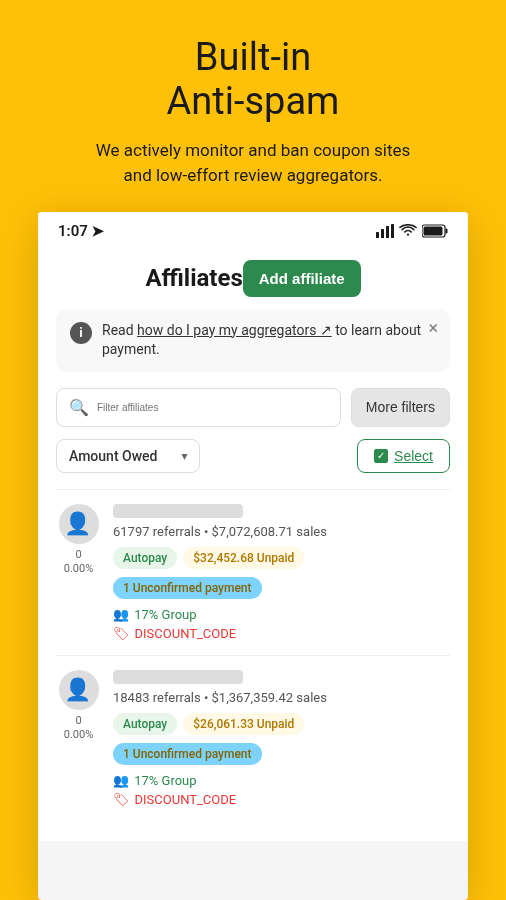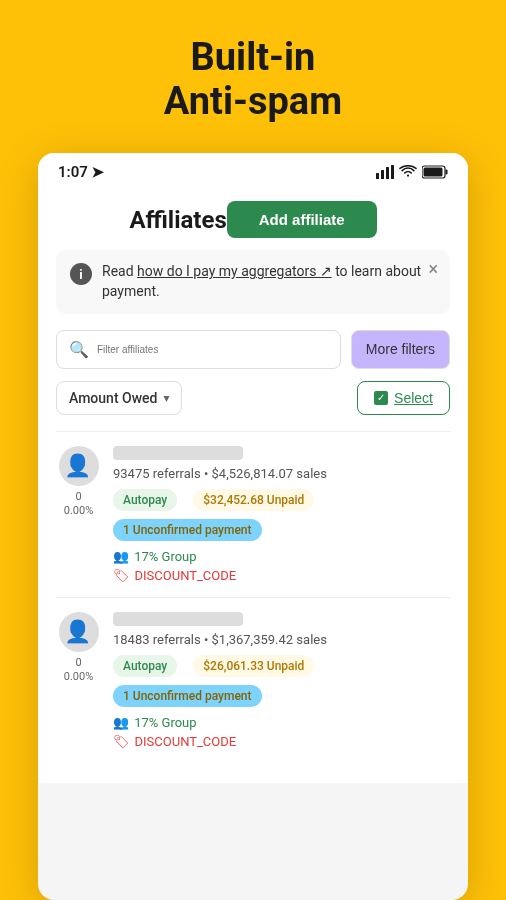--- a/index.html
+++ b/index.html
@@ -15,37 +15,37 @@
     }
 
     .hero-section {
       text-align: center;
       padding: 36px 30px 24px;
       width: 100%;
     }
 
     .hero-title {
       font-size: 38px;
-      font-weight: 700;
+      font-weight: 400;
       color: #1a1a1a;
       line-height: 1.15;
-      margin-bottom: 6px;
+      margin-bottom: 15px;
     }
 
     .hero-subtitle {
       font-size: 17px;
       color: #1a1a1a;
       line-height: 1.45;
       font-weight: 400;
     }
 
     .phone-container {
       width: 430px;
       background: #f5f5f5;
-      border-radius: 16px;
+      border-radius: 4px;
       overflow: hidden;
       box-shadow: 0 8px 40px rgba(0,0,0,0.18);
       flex: 1;
     }
 
     .phone-status-bar {
       background: #fff;
       display: flex;
       justify-content: space-between;
       align-items: center;
@@ -80,21 +80,21 @@
       font-size: 24px;
       font-weight: 700;
       color: #1a1a1a;
     }
 
     .add-affiliate-btn {
       background: #2d8a4e;
       color: #fff;
       border: none;
       border-radius: 8px;
-      padding: 10px 32px;
+      padding: 10px 16px;
       font-size: 15px;
       font-weight: 600;
       cursor: pointer;
     }
 
     .info-banner {
       background: #f8f8f8;
       border-radius: 10px;
       padding: 12px 14px;
       display: flex;
@@ -173,21 +173,21 @@
       background: transparent;
     }
 
     .more-filters-btn {
       border: 1.5px solid #ddd;
       border-radius: 8px;
       padding: 9px 14px;
       font-size: 14px;
       font-weight: 500;
       color: #333;
-      background: #c4b5fd;
+      background: #e5e5e5;
       cursor: pointer;
       white-space: nowrap;
     }
 
     .sort-row {
       display: flex;
       justify-content: space-between;
       align-items: center;
       margin-bottom: 16px;
     }
@@ -196,21 +196,21 @@
       border: 1.5px solid #ddd;
       border-radius: 8px;
       padding: 8px 12px;
       font-size: 14px;
       font-weight: 500;
       color: #333;
       background: #fff;
       cursor: pointer;
       display: flex;
       align-items: center;
-      gap: 6px;
+      gap: 24px;
     }
 
     .dropdown-arrow {
       font-size: 12px;
       color: #666;
     }
 
     .select-btn {
       border: 1.5px solid #2d8a4e;
       border-radius: 8px;
@@ -303,21 +303,21 @@
 
     .affiliate-referrals {
       font-size: 13px;
       color: #555;
       margin-bottom: 8px;
     }
 
     .badge-row {
       display: flex;
       flex-wrap: wrap;
-      gap: 16px;
+      gap: 6px;
       margin-bottom: 8px;
     }
 
     .badge {
       border-radius: 20px;
       padding: 4px 10px;
       font-size: 12px;
       font-weight: 500;
     }
 
@@ -356,20 +356,21 @@
       display: flex;
       align-items: center;
       gap: 5px;
     }
   </style>
 </head>
 <body>
 
 <div class="hero-section">
   <h1 class="hero-title">Built-in<br>Anti-spam</h1>
+  <p class="hero-subtitle">We actively monitor and ban coupon sites<br>and low-effort review aggregators.</p>
 </div>
 
 <div class="phone-container">
 
   <div class="phone-status-bar">
     <span class="status-time">1:07 ➤</span>
     <div class="status-icons">
       <svg width="18" height="14" viewBox="0 0 18 14">
         <rect x="0" y="8" width="3" height="6" rx="0.5" fill="#1a1a1a"></rect>
         <rect x="5" y="5" width="3" height="9" rx="0.5" fill="#1a1a1a"></rect>
@@ -432,21 +433,21 @@
           <div class="avatar">
             <span class="avatar-icon">👤</span>
           </div>
           <div class="affiliate-stats-left">
             <span>0</span><br>
             <span>0.00%</span>
           </div>
         </div>
         <div class="affiliate-right">
           <div class="affiliate-name-blur"></div>
-          <div class="affiliate-referrals">93475 referrals • $4,526,814.07 sales</div>
+          <div class="affiliate-referrals">61797 referrals • $7,072,608.71 sales</div>
           <div class="badge-row">
             <span class="badge badge-autopay">Autopay</span>
             <span class="badge badge-unpaid">$32,452.68 Unpaid</span>
           </div>
           <div class="badge-row">
             <span class="badge badge-unconfirmed">1 Unconfirmed payment</span>
           </div>
           <div class="affiliate-meta">
             <div class="meta-group">
               <span>👥</span>

